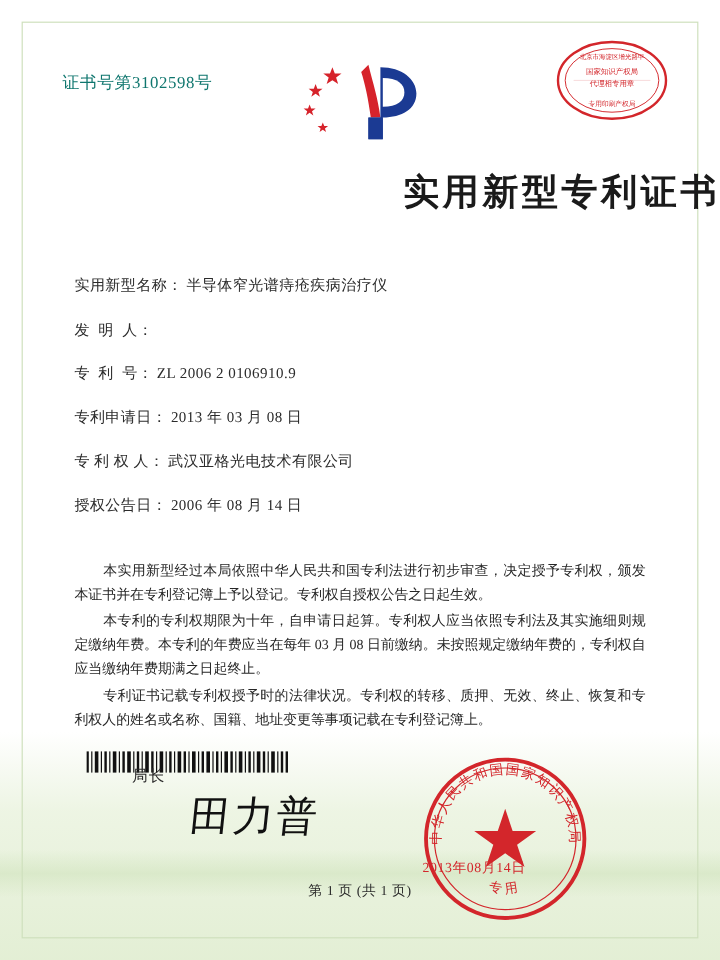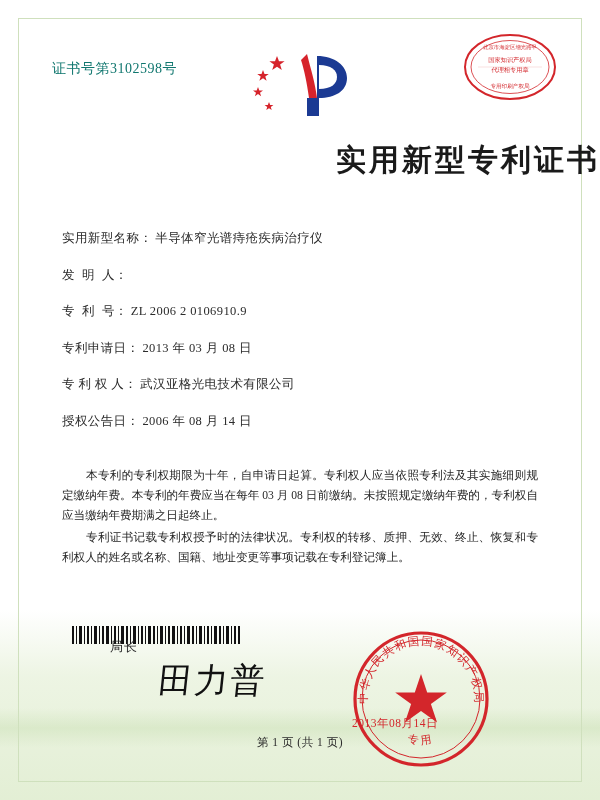--- a/index.html
+++ b/index.html
@@ -263,20 +263,21 @@
       <span class="field-label">专 利 权 人：</span>
       <span class="field-value">武汉亚格光电技术有限公司</span>
     </div>
     <div class="field-row">
       <span class="field-label">授权公告日：</span>
       <span class="field-value">2006 年 08 月 14 日</span>
     </div>
   </div>
 
   <div class="body-text">
+    <p>本实用新型经过本局依照中华人民共和国专利法进行初步审查，决定授予专利权，颁发本证书并在专利登记簿上予以登记。专利权自授权公告之日起生效。</p>
     <p>本专利的专利权期限为十年，自申请日起算。专利权人应当依照专利法及其实施细则规定缴纳年费。本专利的年费应当在每年 03 月 08 日前缴纳。未按照规定缴纳年费的，专利权自应当缴纳年费期满之日起终止。</p>
     <p>专利证书记载专利权授予时的法律状况。专利权的转移、质押、无效、终止、恢复和专利权人的姓名或名称、国籍、地址变更等事项记载在专利登记簿上。</p>
   </div>
 
   <div class="barcode">
     <svg width="168" height="18" viewBox="0 0 168 18" preserveAspectRatio="none">
       <g fill="#111">
         <rect x="0" y="0" width="2" height="18"></rect>
         <rect x="4" y="0" width="1" height="18"></rect>
         <rect x="7" y="0" width="3" height="18"></rect>

